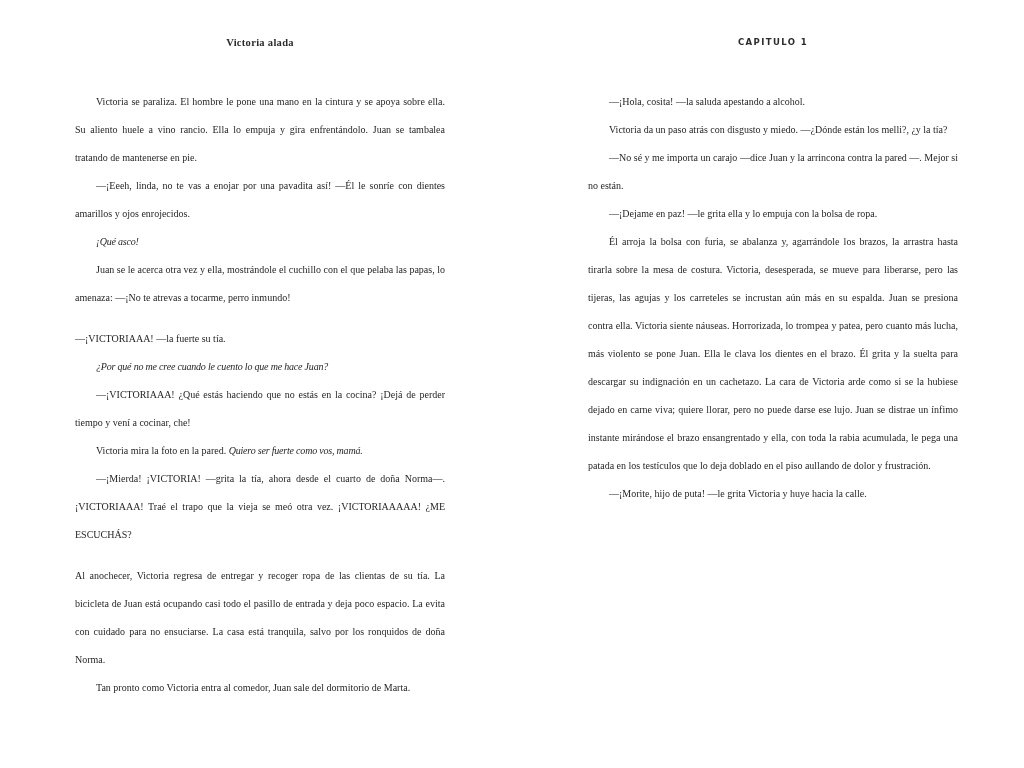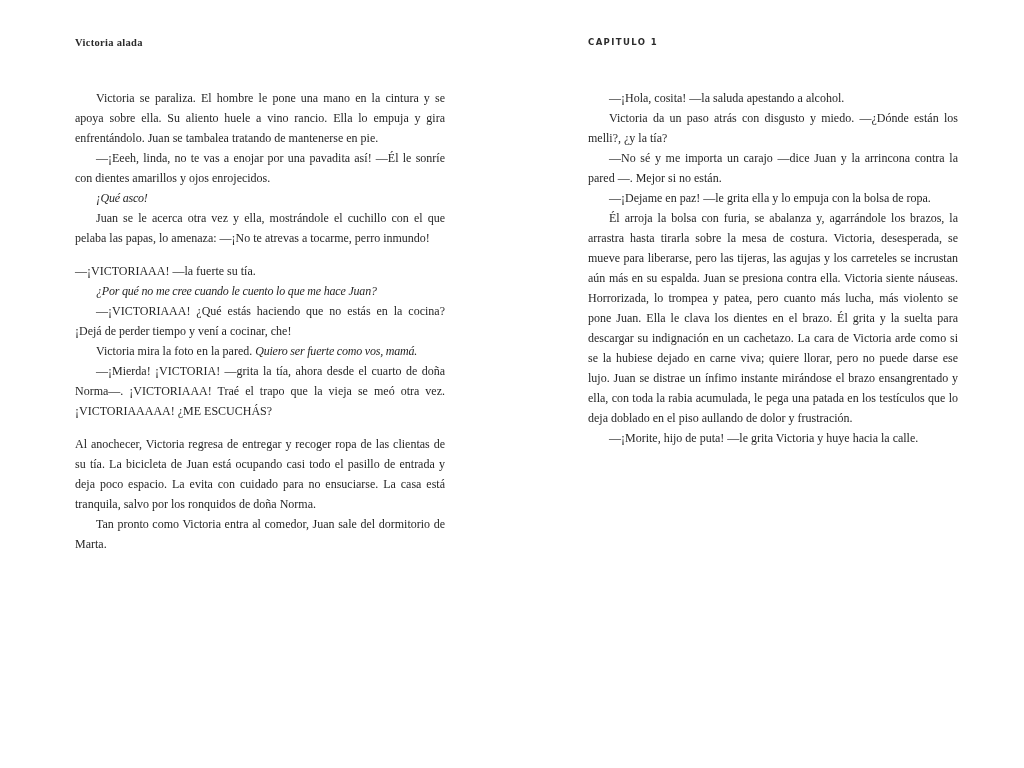--- a/index.html
+++ b/index.html
@@ -26,43 +26,43 @@
     width: 370px;
   }
   .page--left  { left: 75px; }
   .page--right { left: 588px; }
 
   .running-head {
     position: absolute;
     top: 37px;
     left: 0;
     width: 100%;
-    text-align: left;
+    text-align: center;
     color: #2b2b2b;
   }
   .running-head--title {
     font-family: "Liberation Serif", serif;
     font-weight: 700;
     font-size: 10.5px;
     letter-spacing: 0.3px;
   }
   .running-head--chapter {
     font-family: "DejaVu Sans", sans-serif;
     font-weight: 700;
     font-size: 8.5px;
     letter-spacing: 1.4px;
   }
 
   .body-text {
     position: absolute;
     top: 88px;
     left: 0;
     width: 370px;
-    font-size: 12px;
-    line-height: 20px;
+    font-size: 10px;
+    line-height: 28px;
     text-align: justify;
   }
   .body-text p {
     margin: 0;
     padding: 0;
   }
   .body-text p.indent { text-indent: 21px; }
   .body-text p.scene-break { margin-top: 13px; }
   .body-text em {
     font-style: italic;

